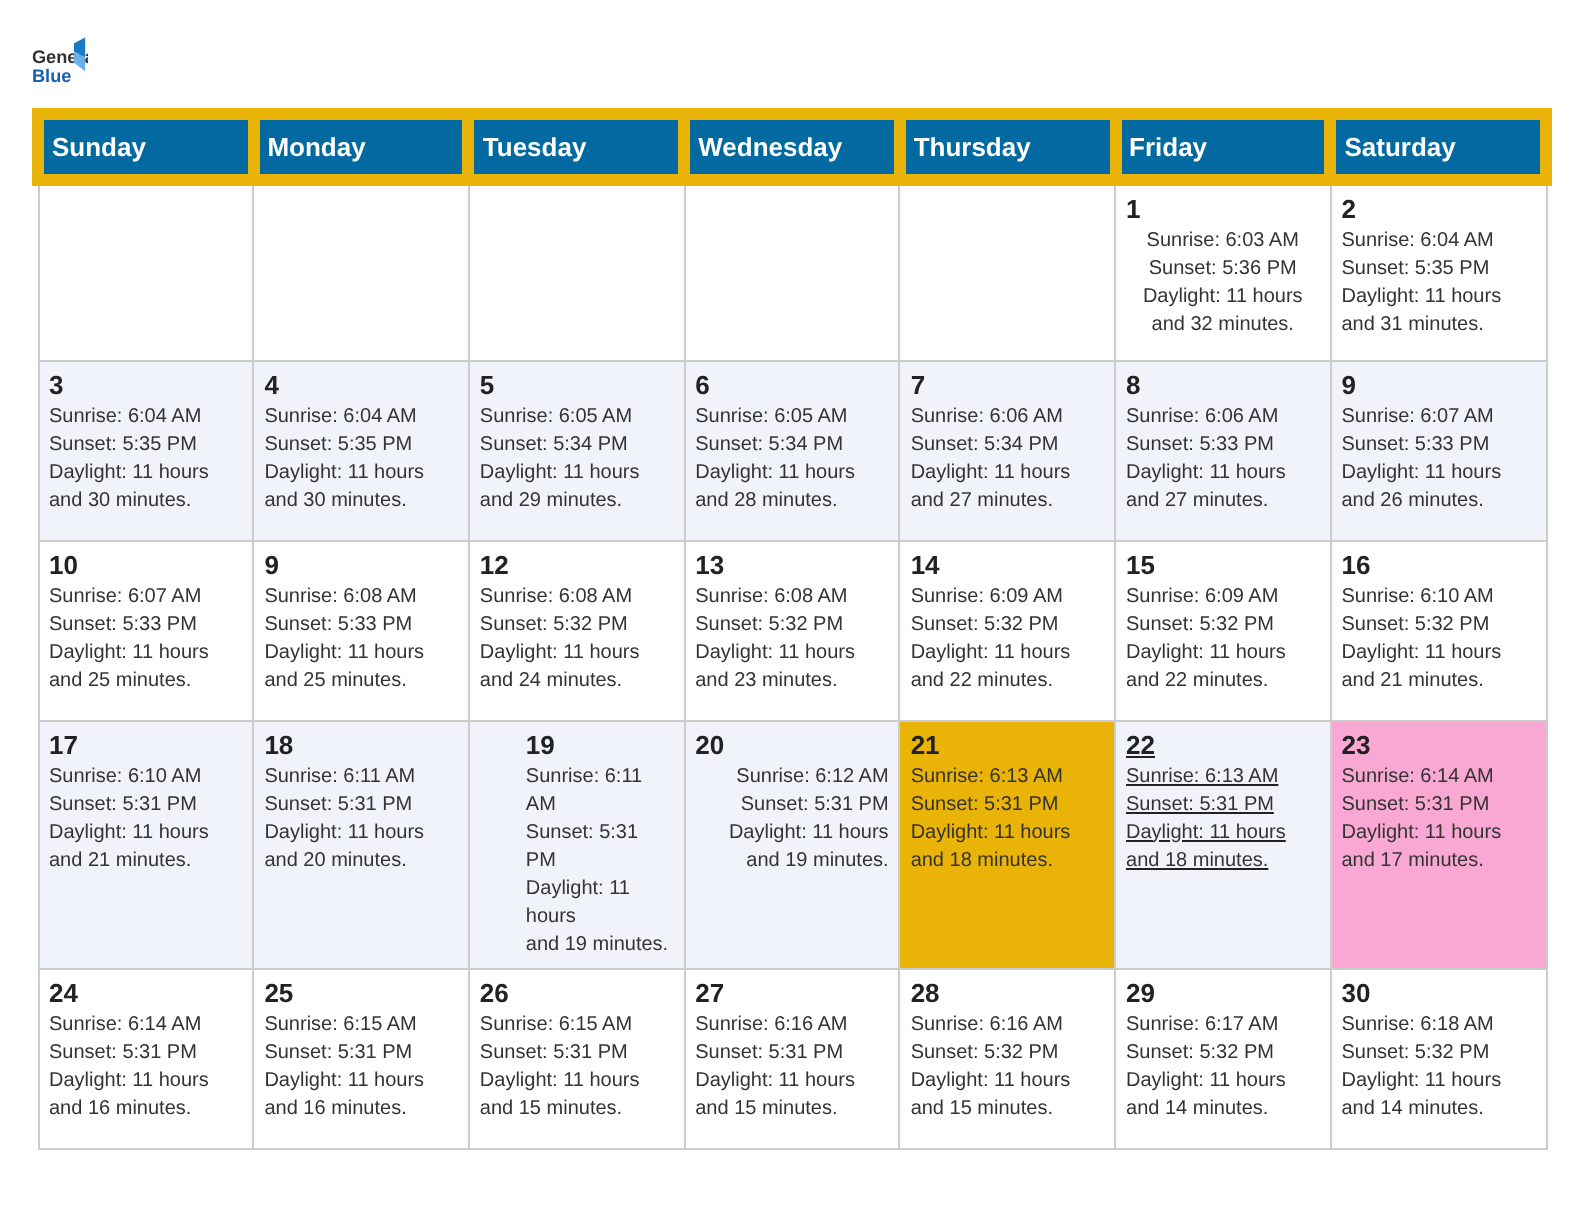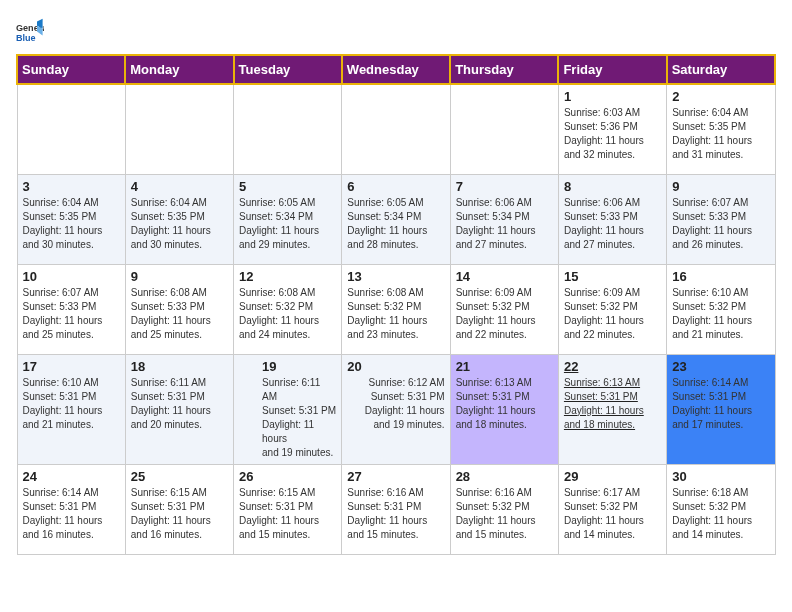--- a/index.html
+++ b/index.html
@@ -38,27 +38,27 @@
     .location {
       font-size: 16px;
       color: #444;
     }
     .calendar {
       width: 100%;
       border-collapse: collapse;
       table-layout: fixed;
     }
     .calendar th {
-      background: #701a75;
+      background: #0369a1;
       color: #fff;
       font-size: 13px;
       font-weight: bold;
       padding: 6px 4px;
       text-align: left;
-      border: 2px solid #eab308;
+      border: 6px solid #eab308;
       margin-left: 25px;
     }
     .calendar td {
       border: 1px solid #ccc;
       vertical-align: top;
       padding: 4px 5px;
       font-size: 10.5px;
       color: #222;
       background: #fff;
       height: 90px;
@@ -117,21 +117,21 @@
   </thead>
   <tbody id="calendar-body">
       <tr>
         <td class="empty"></td>
         <td class="empty"></td>
         <td class="empty"></td>
         <td class="empty"></td>
         <td class="empty"></td>
         <td>
           <span class="day-num">1</span>
-          <div class="day-info" style="white-space: pre-line;">Sunrise: 6:03 AM
+          <div class="day-info" style="white-space: pre-line; text-align: center;">Sunrise: 6:03 AM
 Sunset: 5:36 PM
 Daylight: 11 hours
 and 32 minutes.</div>
         </td>
         <td>
           <span class="day-num">2</span>
           <div class="day-info" style="white-space: pre-line;">Sunrise: 6:04 AM
 Sunset: 5:35 PM
 Daylight: 11 hours
 and 31 minutes.</div>
@@ -261,35 +261,35 @@
 Daylight: 11 hours
 and 19 minutes.</div>
         </td>
         <td style="background: rgb(240, 244, 250);">
           <span class="day-num">20</span>
           <div class="day-info" style="white-space: pre-line; text-align: right;">Sunrise: 6:12 AM
 Sunset: 5:31 PM
 Daylight: 11 hours
 and 19 minutes.</div>
         </td>
-        <td style="background: #c4b5fd;">
+        <td style="background: #eab308;">
           <span class="day-num">21</span>
           <div class="day-info" style="white-space: pre-line;">Sunrise: 6:13 AM
 Sunset: 5:31 PM
 Daylight: 11 hours
 and 18 minutes.</div>
         </td>
         <td style="background: rgb(240, 244, 250); text-decoration: underline;">
           <span class="day-num">22</span>
           <div class="day-info" style="white-space: pre-line;">Sunrise: 6:13 AM
 Sunset: 5:31 PM
 Daylight: 11 hours
 and 18 minutes.</div>
         </td>
-        <td style="background: #3b82f6;">
+        <td style="background: #f9a8d4;">
           <span class="day-num">23</span>
           <div class="day-info" style="white-space: pre-line;">Sunrise: 6:14 AM
 Sunset: 5:31 PM
 Daylight: 11 hours
 and 17 minutes.</div>
         </td>
       </tr>
       <tr>
         <td>
           <span class="day-num">24</span>

